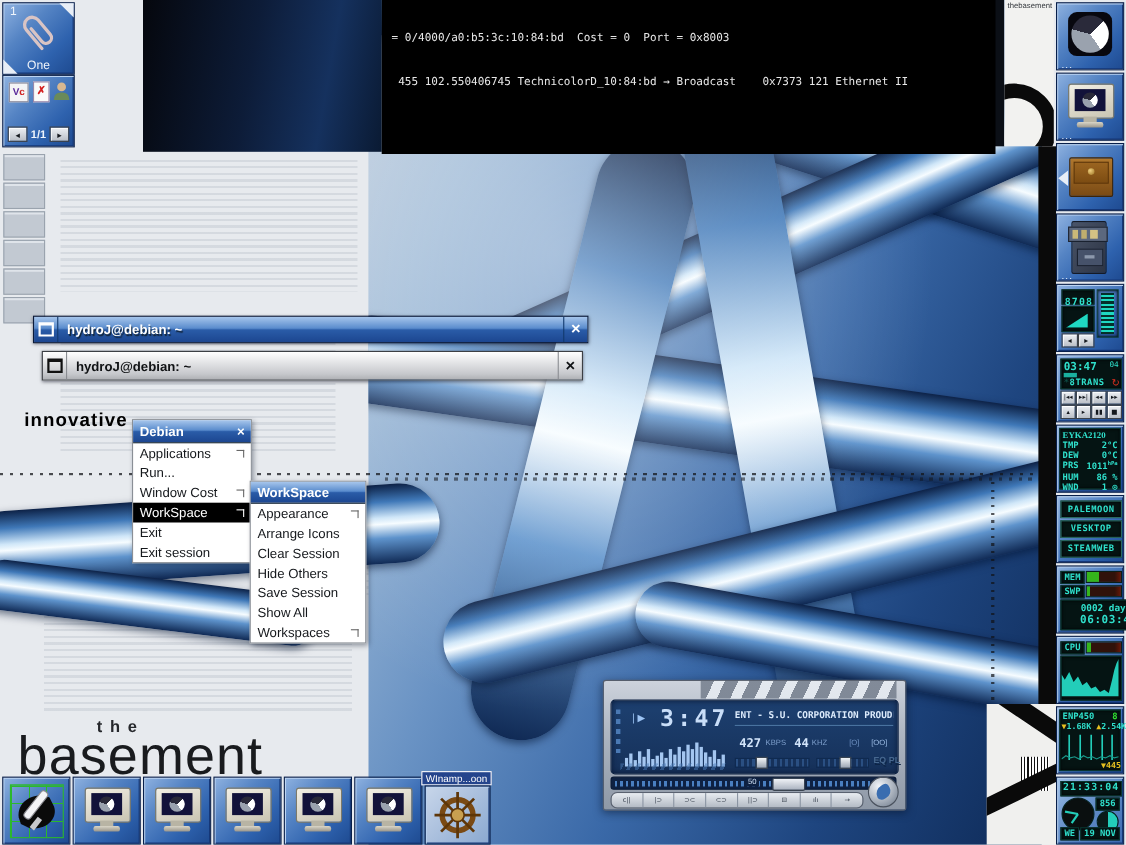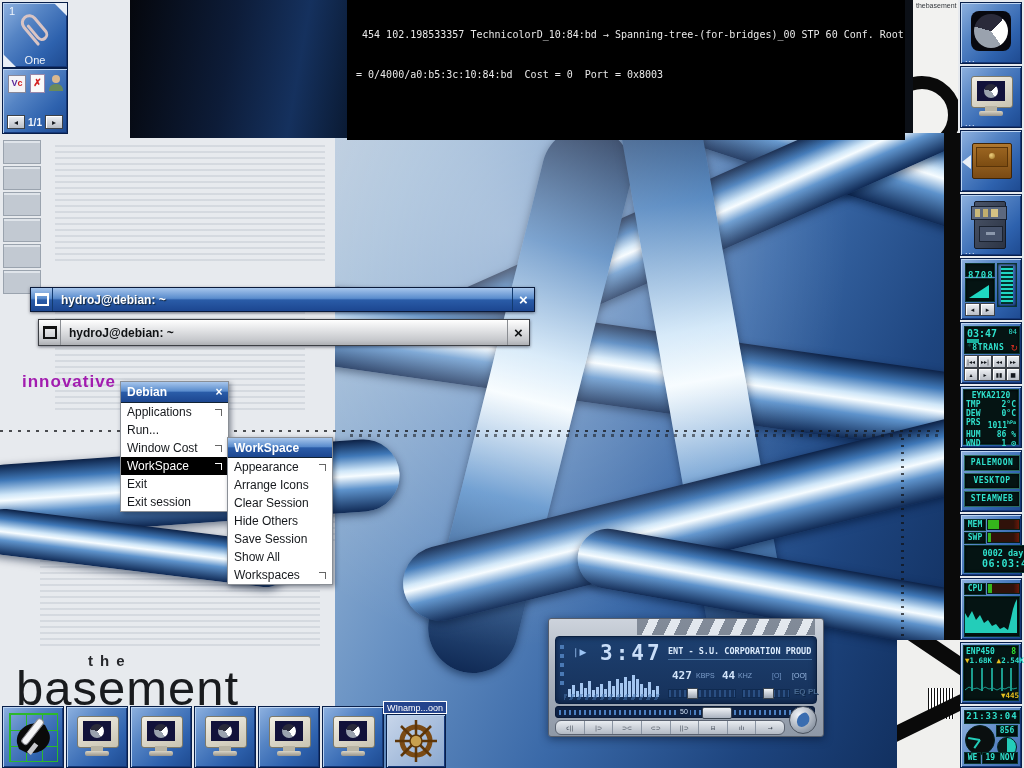--- a/index.html
+++ b/index.html
@@ -110,28 +110,28 @@
 <div class="abs" style="left:944px;top:133px;width:16px;height:555px;background:#0a0a0a;"></div>
 <div class="abs" style="left:897px;top:640px;width:63px;height:128px;background:#f0f0ee;overflow:hidden;">
   <div style="position:absolute;left:31px;top:48px;width:26px;height:31px;background:repeating-linear-gradient(90deg,#111 0 1px,#fff 1px 3px,#111 3px 4px,#fff 4px 6px);"></div>
   <div style="position:absolute;left:-24px;top:-4px;width:110px;height:16px;background:#0a0a0a;transform:rotate(34deg);border-radius:8px;"></div>
   <div style="position:absolute;left:-16px;top:62px;width:130px;height:15px;background:#0a0a0a;transform:rotate(-26deg);border-radius:8px;"></div>
 </div>
 <div class="abs dotline" style="left:0;top:430px;width:944px;height:2px;opacity:.75;"></div>
 <div class="abs dotline" style="left:350px;top:434px;width:594px;height:3px;opacity:.55;"></div>
 <div class="abs dotcol" style="left:901px;top:438px;width:3px;height:200px;opacity:.7;"></div>
 
-<div class="abs" style="left:22px;top:372px;font-size:17px;font-weight:bold;color:#a21caf;letter-spacing:1px;">innovative</div>
+<div class="abs" style="left:22px;top:372px;font-size:17px;font-weight:bold;color:#000000;letter-spacing:1px;">innovative</div>
 <div class="abs" style="left:88px;top:652px;font-size:15px;color:#26282c;letter-spacing:7px;font-weight:bold;">the</div>
 <div class="abs" style="left:16px;top:660px;font-size:49px;color:#191b1e;letter-spacing:1px;">basement</div>
 
 <div class="abs" style="left:347px;top:0;width:558px;height:140px;background:#000;overflow:hidden;
             font-family:'DejaVu Sans Mono',monospace;font-size:10px;line-height:13.4px;color:#e8e8e8;white-space:pre;padding:1px 0 0 3px;box-sizing:border-box;">
-  <div>  454 102.198533357 TechnicolorD_10:84:bd → Spanning-tree-(for-bridges)_00 STP 60 Conf. Root</div>
   <div> = 0/4000/a0:b5:3c:10:84:bd  Cost = 0  Port = 0x8003</div>
+  <div>  455 102.550406745 TechnicolorD_10:84:bd → Broadcast    0x7373 121 Ethernet II</div>
   
   
   
   
   
   
   
 </div>
 
 <div class="abs shadebar bluebar" style="left:30px;top:287px;width:503px;height:23px;">
@@ -410,21 +410,21 @@
   <div class="lbtn" style="position:absolute;left:31px;top:45px;width:12px;height:11px;">
       <span>▮▮</span>
     </div>
   <div class="lbtn" style="position:absolute;left:45px;top:45px;width:12px;height:11px;">
       <span>■</span>
     </div>
 </div>
 
 <div class="rtile" style="left:960px;top:386px;">
   <div class="panel lcd" style="position:absolute;left:2px;top:2px;right:2px;bottom:2px;font-size:8px;font-weight:bold;line-height:9px;padding:1px 2px;">
-    <div style="display:flex;justify-content:center;">
+    <div style="display:flex;justify-content:flex-start;font-family:Liberation Serif, serif;">
         <span>EYKA</span>
         <span>2120</span>
       </div>
     <div style="display:flex;justify-content:space-between;">
         <span>TMP</span>
         <span>2°C</span>
       </div>
     <div style="display:flex;justify-content:space-between;">
         <span>DEW</span>
         <span>0°C</span>

